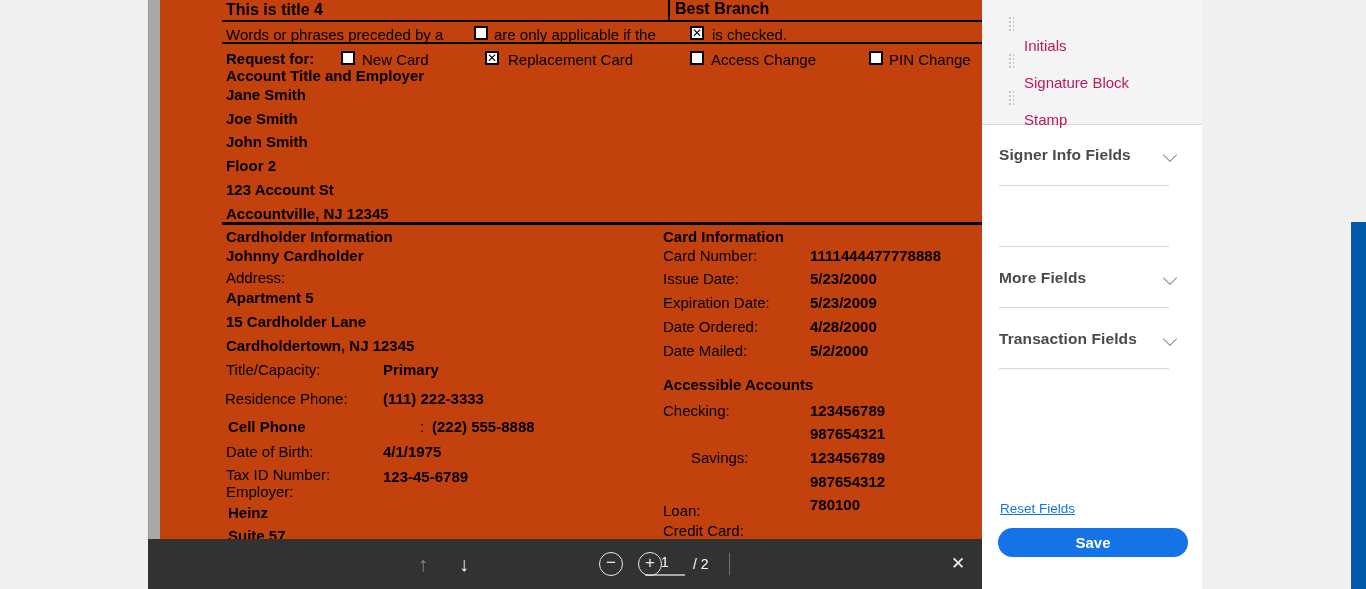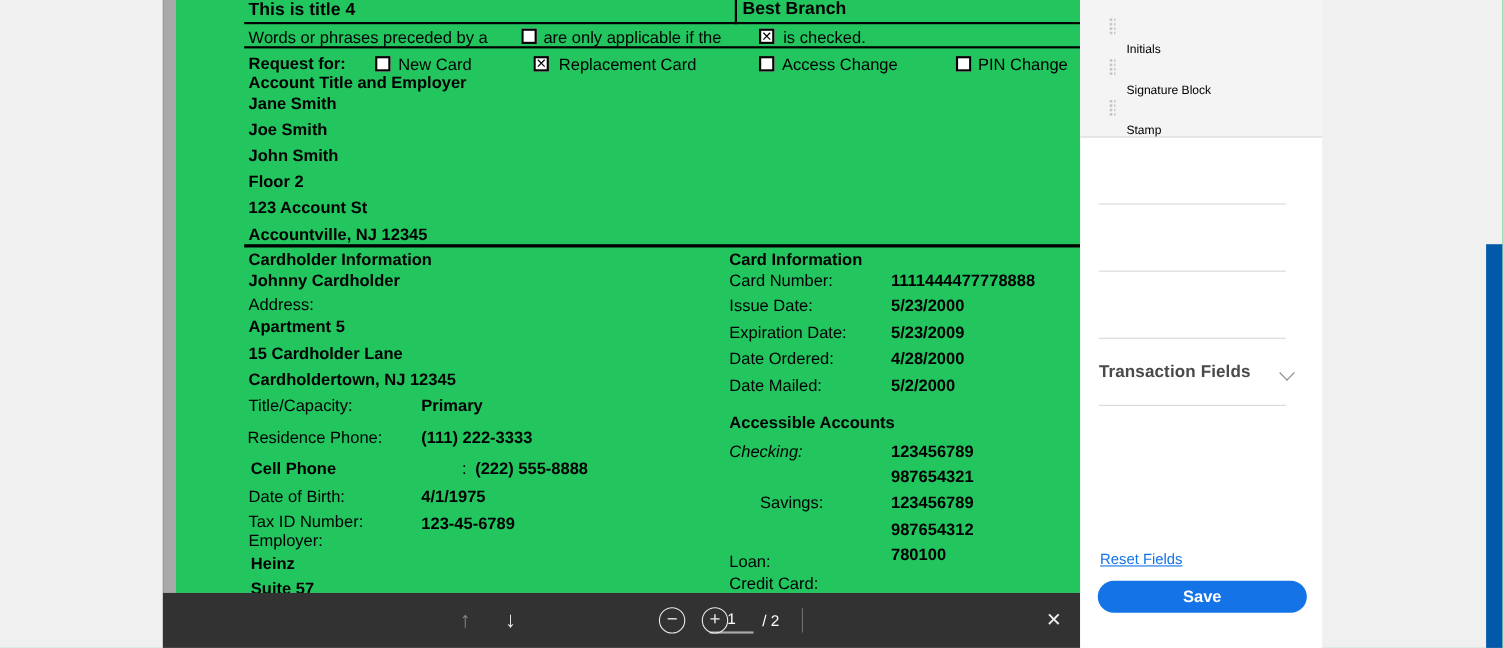--- a/index.html
+++ b/index.html
@@ -1,21 +1,21 @@
 <!DOCTYPE html>
 <html><head>
 <meta charset="utf-8">
 <style>
   * { margin:0; padding:0; box-sizing:border-box; }
   html,body { width:1366px; height:589px; overflow:hidden; }
   body { font-family:"Liberation Sans","DejaVu Sans",sans-serif; background:#f0f0f1; position:relative; }
   .abs { position:absolute; }
 
   
-  #doc-pane { left:160px; top:0; width:822px; height:539px; background:#22c55e; overflow:hidden; }
+  #doc-pane { left:160px; top:0; width:822px; height:539px; background:#c2410c; overflow:hidden; }
   .dt { position:absolute; font-size:15px; color:#000; white-space:nowrap; line-height:16px; }
   .db { font-weight:700; }
   .hline { position:absolute; background:#000; }
   .vline { position:absolute; background:#000; }
   .cb { position:absolute; width:14px; height:14px; border:2px solid #000; background:#fff;
         font-size:12px; font-weight:700; line-height:11px; text-align:center; color:#000; }
   .cb:not(.checked) { color:transparent; }
 
   
   #left-scrollbar { left:148px; top:0; width:12px; height:539px; background:#a8a8a8; border-left:1px solid #9a9a9a; }
@@ -30,21 +30,21 @@
   #page-total { position:absolute; left:545px; top:17px; color:#fff; font-size:14px; }
   #tb-divider { position:absolute; left:581px; top:14px; width:1px; height:22px; background:#6f6f6f; }
 
   
   #sidebar { left:982px; top:0; width:220px; height:589px; background:#fff; }
   #field-panel { position:absolute; left:0; top:0; width:220px; height:125px; background:#f4f4f4; border-bottom:1px solid #d9d9d9; }
   .drag-item { position:absolute; left:26px; height:20px; display:flex; align-items:center; cursor:grab; }
   .grip { width:6px; height:16px; margin-right:10px;
           background-image:radial-gradient(circle, #c4c4c4 1.1px, transparent 1.3px);
           background-size:4px 4px; background-position:0 0; }
-  .drag-label { font-size:11px; color:#000000;margin-top:42px; }
+  .drag-label { font-size:15px; color:#be185d;margin-top:42px; }
   .sec-header { position:absolute; left:17px; width:186px; height:22px; cursor:pointer; }
   .sec-label { font-size:15.5px; font-weight:700; color:#4a4a4a; letter-spacing:.1px; }
   .chev { position:absolute; right:10px; top:4px; width:10px; height:10px;
           border-right:1.7px solid #8a8a8a; border-bottom:1.7px solid #8a8a8a;
           transform:rotate(45deg); cursor:pointer; }
   .sec-divider { position:absolute; left:17px; width:170px; height:1px; background:#d8d8d8; }
   #reset-link { position:absolute; left:18px; top:501px; font-size:13.5px; color:#1473e6; text-decoration:underline; cursor:pointer; }
   #save-btn { position:absolute; left:16px; top:528px; width:190px; height:29px; background:#1473e6; border:none;
               border-radius:15px; color:#fff; font-size:15px; font-weight:700; font-family:inherit; cursor:pointer; }
 
@@ -116,21 +116,21 @@
   <span class="dt" style="left:503px; top:271px;">Issue Date:</span>
   <span class="dt db" style="left:650px; top:271px;">5/23/2000</span>
   <span class="dt" style="left:503px; top:295px;">Expiration Date:</span>
   <span class="dt db" style="left:650px; top:295px;text-align:right;">5/23/2009</span>
   <span class="dt" style="left:503px; top:319px;">Date Ordered:</span>
   <span class="dt db" style="left:650px; top:319px;">4/28/2000</span>
   <span class="dt" style="left:503px; top:343px;">Date Mailed:</span>
   <span class="dt db" style="left:650px; top:343px;">5/2/2000</span>
 
   <span class="dt db" style="left:503px; top:377px;">Accessible Accounts</span>
-  <span class="dt" style="left:503px; top:403px;font-style:italic;">Checking:</span>
+  <span class="dt" style="left:503px; top:403px;">Checking:</span>
   <span class="dt db" style="left:650px; top:403px;">123456789</span>
   <span class="dt db" style="left:650px; top:426px;">987654321</span>
   <span class="dt" style="left:503px; top:450px;margin-left:28px;">Savings:</span>
   <span class="dt db" style="left:650px; top:450px;">123456789</span>
   <span class="dt db" style="left:650px; top:474px;">987654312</span>
   <span class="dt" style="left:503px; top:503px;">Loan:</span>
   <span class="dt db" style="left:650px; top:497px;">780100</span>
   <span class="dt" style="left:503px; top:523px;">Credit Card:</span>
   <span class="dt db" style="left:650px; top:520px;margin-top:44px;">5555888899996666</span>
 
@@ -156,24 +156,32 @@
     <div class="drag-item" style="top:51px;">
       <span class="grip"></span>
       <span class="drag-label">Signature Block</span>
     </div>
     <div class="drag-item" style="top:88px;">
       <span class="grip"></span>
       <span class="drag-label">Stamp</span>
     </div>
   </div>
 
+  <div class="sec-header" style="top:146px;">
+    <span class="sec-label">Signer Info Fields</span>
+    <span class="chev"></span>
+  </div>
   <div class="sec-divider" style="top:185px;"></div>
 
   <div class="sec-divider" style="top:246px;"></div>
 
+  <div class="sec-header" style="top:269px;">
+    <span class="sec-label">More Fields</span>
+    <span class="chev"></span>
+  </div>
   <div class="sec-divider" style="top:307px;"></div>
 
   <div class="sec-header" style="top:330px;">
     <span class="sec-label">Transaction Fields</span>
     <span class="chev"></span>
   </div>
   <div class="sec-divider" style="top:368px;"></div>
 
   <a id="reset-link">Reset Fields</a>
   <button id="save-btn">Save</button>

